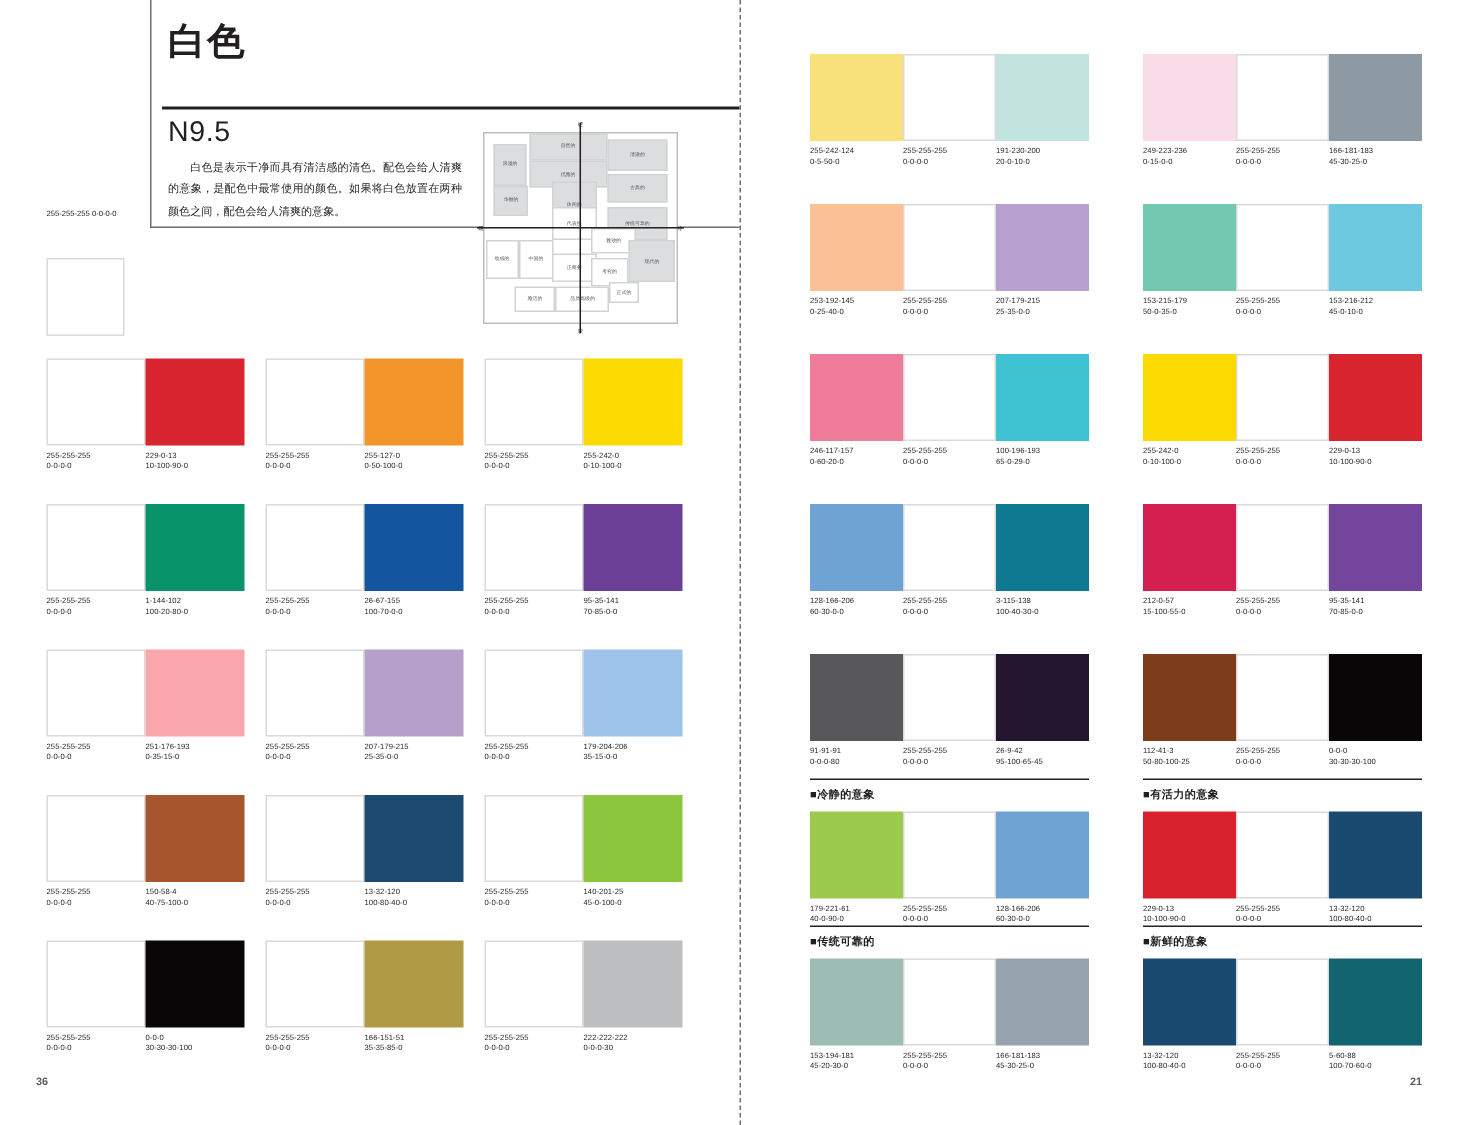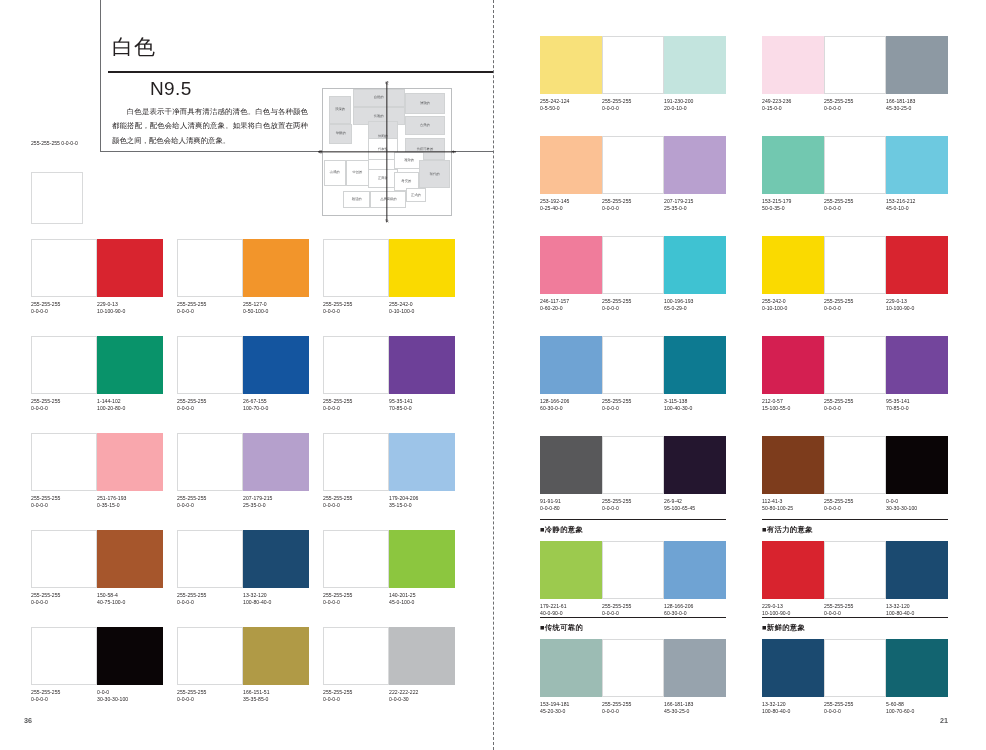--- a/index.html
+++ b/index.html
@@ -27,27 +27,27 @@
     position:absolute;left:100px;top:0;width:393px;height:152px;
     border-left:1.2px solid #6d6e71;
     border-bottom:1.2px solid #6d6e71;
     box-sizing:border-box;
   }
   .title-rule{
     position:absolute;left:108px;top:71px;width:385px;height:0;
     border-top:2.4px solid #231f20;
   }
   .page-title{
-    position:absolute;left:112px;top:36px;
-    font-size:21px;font-weight:400;letter-spacing:1px;
+    position:absolute;left:112px;top:16px;
+    font-size:25px;font-weight:700;letter-spacing:1px;
     line-height:1;
   }
   .munsell{
     position:absolute;left:112px;top:78px;
-    font-size:19px;font-weight:400;letter-spacing:.4px;margin-left:38px;
+    font-size:19px;font-weight:400;letter-spacing:.4px;
   }
   .intro{
     position:absolute;left:112px;top:105px;width:196px;
     font-size:7.4px;line-height:1.95;text-align:justify;
     text-indent:14.8px;
     color:#231f20;
   }
 
   
   .scale-map{
@@ -122,21 +122,21 @@
 
   <div class="page-left">
 
     <div class="corner-box"></div>
     <div class="title-rule"></div>
 
     <div class="page-title">白色</div>
 
     <div class="munsell">N9.5</div>
 
-    <div class="intro">白色是表示干净而具有清洁感的清色。白色与各种颜色都能搭配，配色会给人清爽的意象。如果将白色放置在两种颜色之间，配色会给人清爽的意象。</div>
+    <div class="intro">白色是表示干净而具有清洁感的清色。配色会给人清爽的意象，是配色中最常使用的颜色。如果将白色放置在两种颜色之间，配色会给人清爽的意象。</div>
 
     <div class="scale-map">
       <div class="frame"></div>
       <div id="scale-cells">
           <div class="cell g" style="left: 25%; top: 5%; width: 38%; height: 13%;">
             <span>自然的</span>
           </div>
           <div class="cell g" style="left: 8%; top: 10%; width: 16%; height: 20%;">
             <span>浪漫的</span>
           </div>

